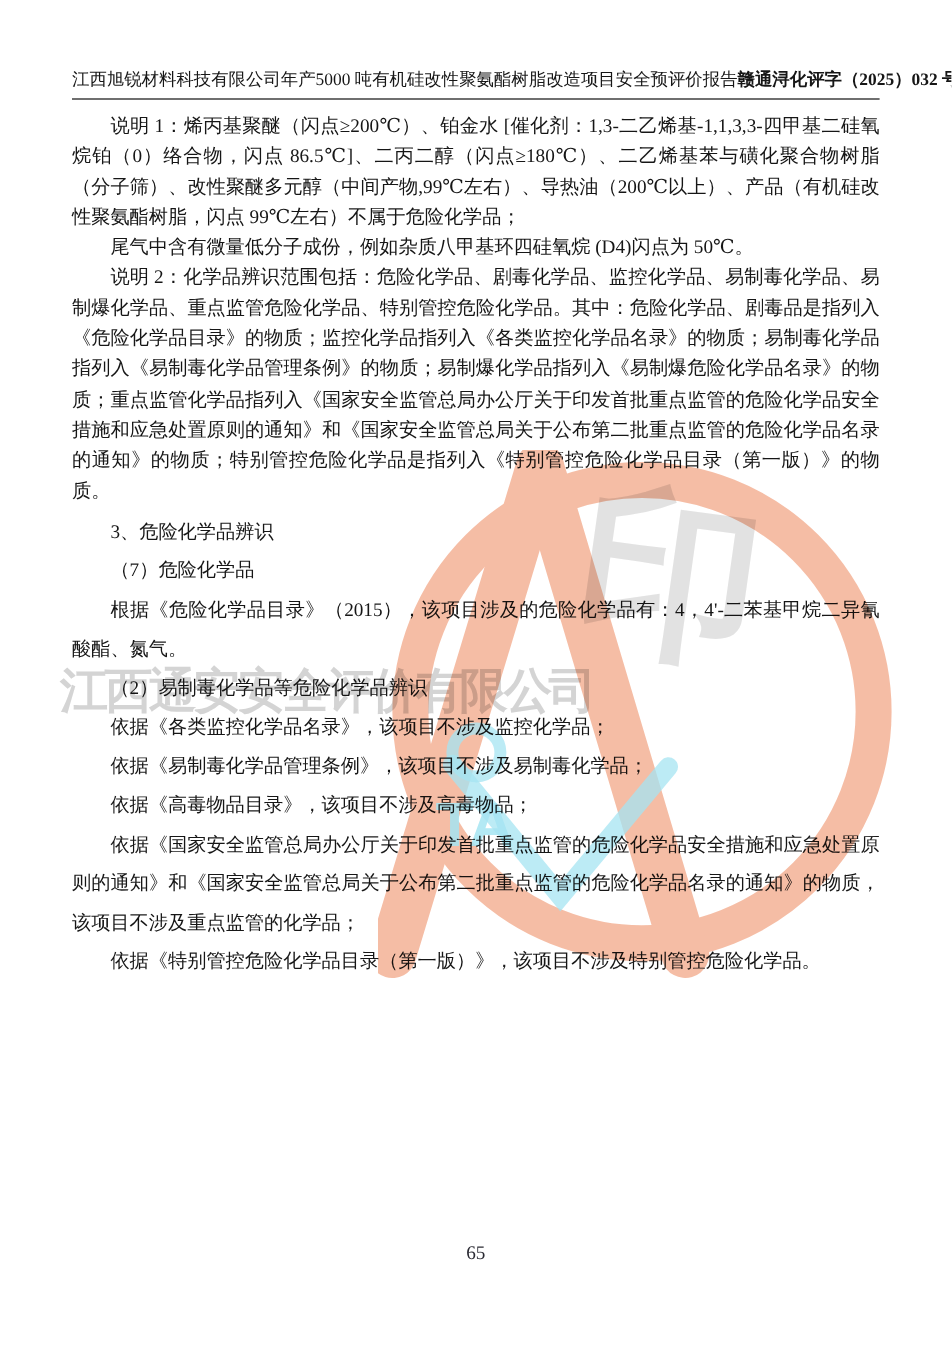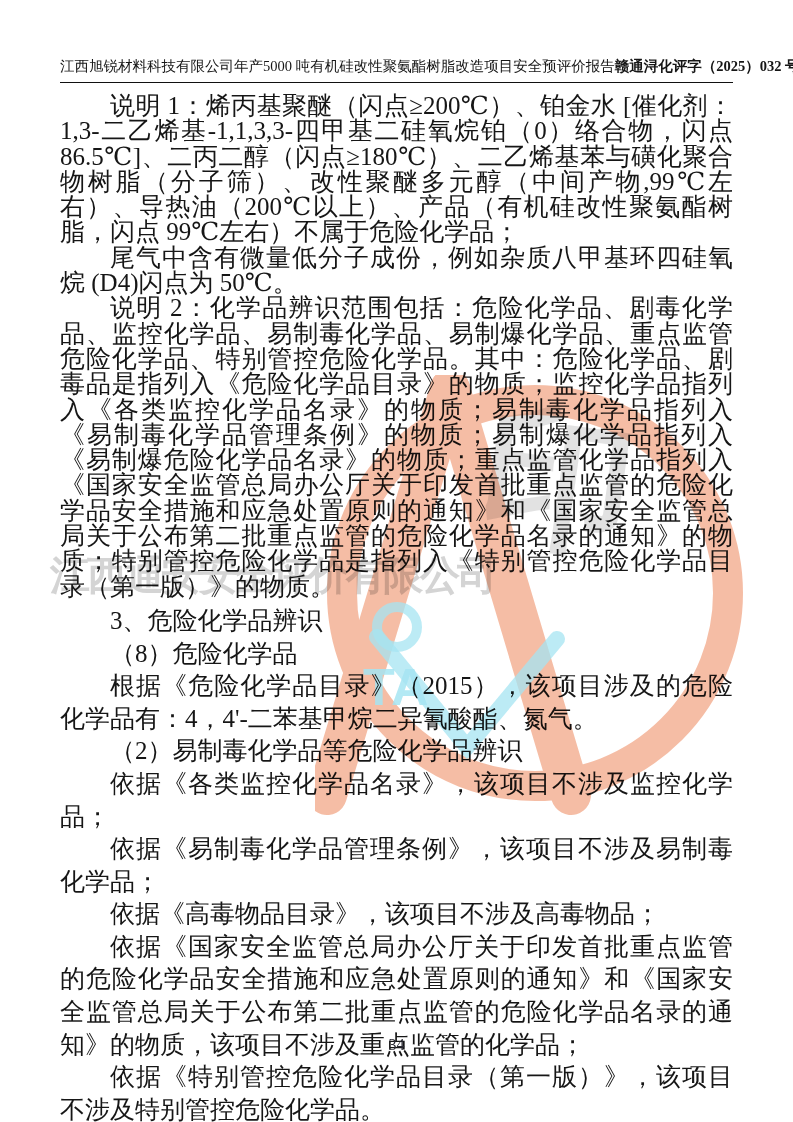--- a/index.html
+++ b/index.html
@@ -23,21 +23,21 @@
   }
   .doc-header{
     display:flex;justify-content:space-between;align-items:flex-end;
     font-size:14.5px;
     padding-bottom:6px;
     border-bottom:1.6px solid #111;
     white-space:nowrap;
   }
   .doc-header .title{font-weight:normal;letter-spacing:0px;}
   .doc-header .docnum{font-weight:bold;}
-  .body-text{margin-top:10px;font-size:25px;text-align:justify;}
+  .body-text{margin-top:10px;font-size:16px;text-align:justify;}
   .block-a{line-height:25.3px;}
   .block-b{line-height:32.6px;margin-top:6px;font-family:Liberation Serif, serif;}
   .body-text p{margin:0;text-indent:2em;}
   .footer-pagenum{
     position:absolute;left:0;top:1036px;width:793px;
     text-align:center;font-size:16px;color:#2a2a33;
   }
   
   .wm{position:absolute;pointer-events:none;mix-blend-mode:multiply;}
   .wm-company{
@@ -76,21 +76,21 @@
     </div>
 
     <div class="body-text block-a">
       <p>说明 1：烯丙基聚醚（闪点≥200℃）、铂金水 [催化剂：1,3-二乙烯基-1,1,3,3-四甲基二硅氧烷铂（0）络合物，闪点 86.5℃]、二丙二醇（闪点≥180℃）、二乙烯基苯与磺化聚合物树脂（分子筛）、改性聚醚多元醇（中间产物,99℃左右）、导热油（200℃以上）、产品（有机硅改性聚氨酯树脂，闪点 99℃左右）不属于危险化学品；</p>
       <p>尾气中含有微量低分子成份，例如杂质八甲基环四硅氧烷 (D4)闪点为 50℃。</p>
       <p>说明 2：化学品辨识范围包括：危险化学品、剧毒化学品、监控化学品、易制毒化学品、易制爆化学品、重点监管危险化学品、特别管控危险化学品。其中：危险化学品、剧毒品是指列入《危险化学品目录》的物质；监控化学品指列入《各类监控化学品名录》的物质；易制毒化学品指列入《易制毒化学品管理条例》的物质；易制爆化学品指列入《易制爆危险化学品名录》的物质；重点监管化学品指列入《国家安全监管总局办公厅关于印发首批重点监管的危险化学品安全措施和应急处置原则的通知》和《国家安全监管总局关于公布第二批重点监管的危险化学品名录的通知》的物质；特别管控危险化学品是指列入《特别管控危险化学品目录（第一版）》的物质。</p>
     </div>
 
     <div class="body-text block-b">
       <p>3、危险化学品辨识</p>
-      <p>（8）危险化学品</p>
+      <p>（7）危险化学品</p>
       <p>根据《危险化学品目录》（2015），该项目涉及的危险化学品有：4，4'-二苯基甲烷二异氰酸酯、氮气。</p>
       <p>（2）易制毒化学品等危险化学品辨识</p>
       <p>依据《各类监控化学品名录》，该项目不涉及监控化学品；</p>
       <p>依据《易制毒化学品管理条例》，该项目不涉及易制毒化学品；</p>
       <p>依据《高毒物品目录》，该项目不涉及高毒物品；</p>
       <p>依据《国家安全监管总局办公厅关于印发首批重点监管的危险化学品安全措施和应急处置原则的通知》和《国家安全监管总局关于公布第二批重点监管的危险化学品名录的通知》的物质，该项目不涉及重点监管的化学品；</p>
       <p>依据《特别管控危险化学品目录（第一版）》，该项目不涉及特别管控危险化学品。</p>
     </div>
 
   </div>
@@ -105,15 +105,15 @@
 
     <path class="salmon" d="M135 14 L12 420" stroke-width="40" stroke-linecap="round"></path>
     <path class="salmon" d="M135 14 L256 420" stroke-width="40" stroke-linecap="round"></path>
 
     <path class="cyanline" d="M62 262 L152 372 L242 264" stroke-width="16" stroke-linecap="round" opacity="0.75"></path>
     <circle class="cyanline" cx="82" cy="252" r="20" stroke-width="10" opacity="0.75"></circle>
 
     <text class="cyantext" x="48" y="330" opacity="0.85">TA</text>
   </svg>
 
-  <div class="footer-pagenum">34</div>
+  <div class="footer-pagenum">65</div>
 
 </div>
 
 </body></html>

